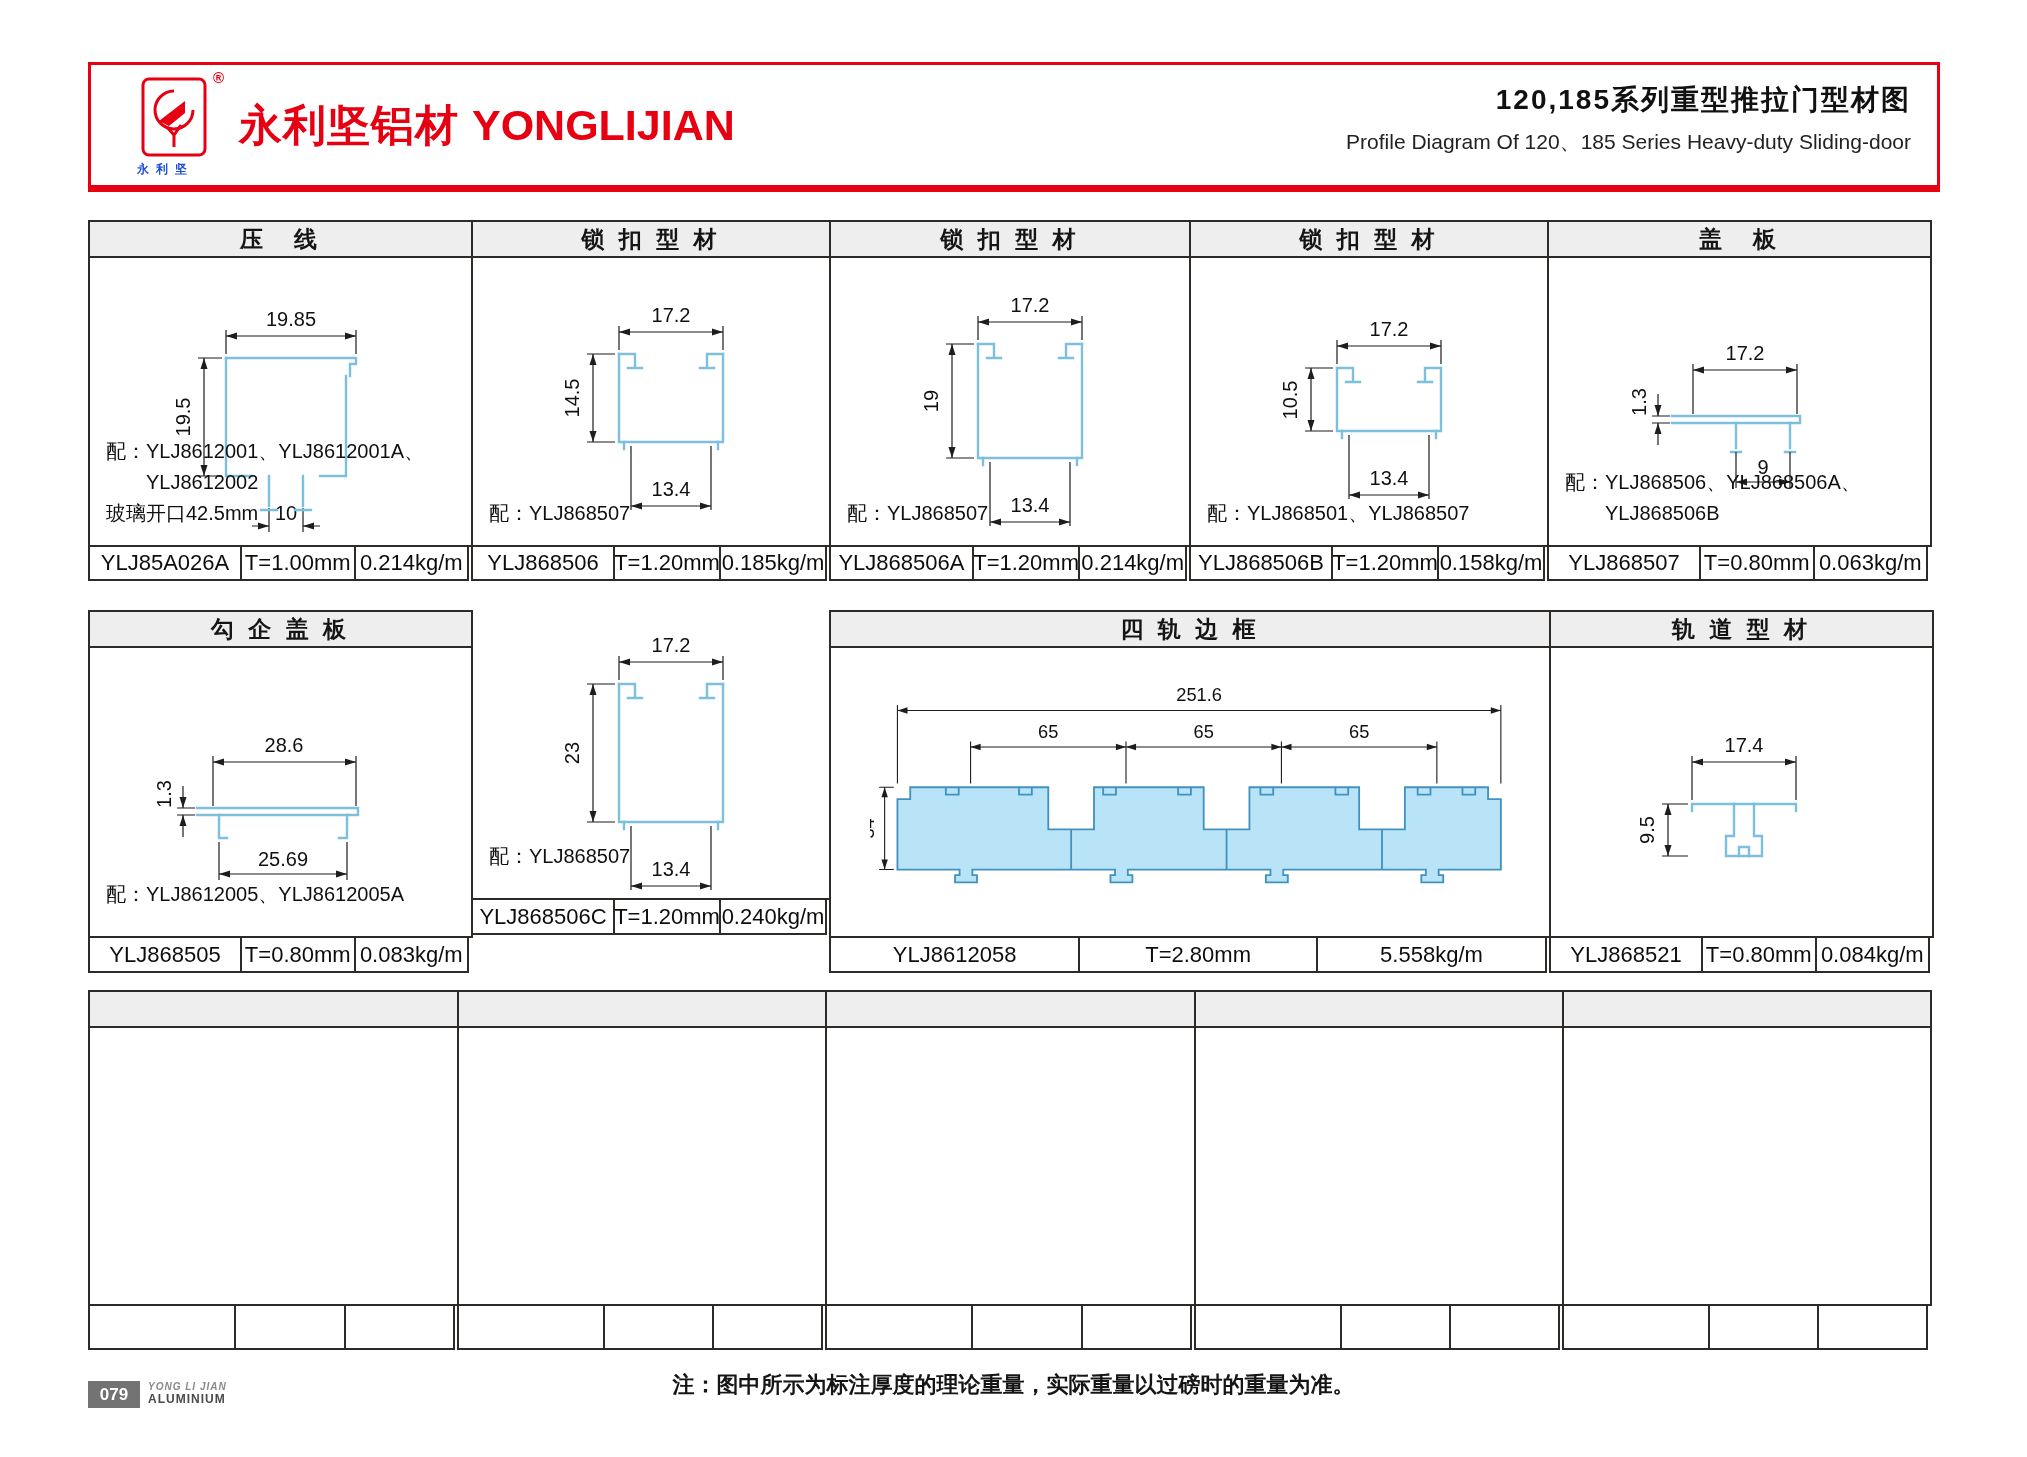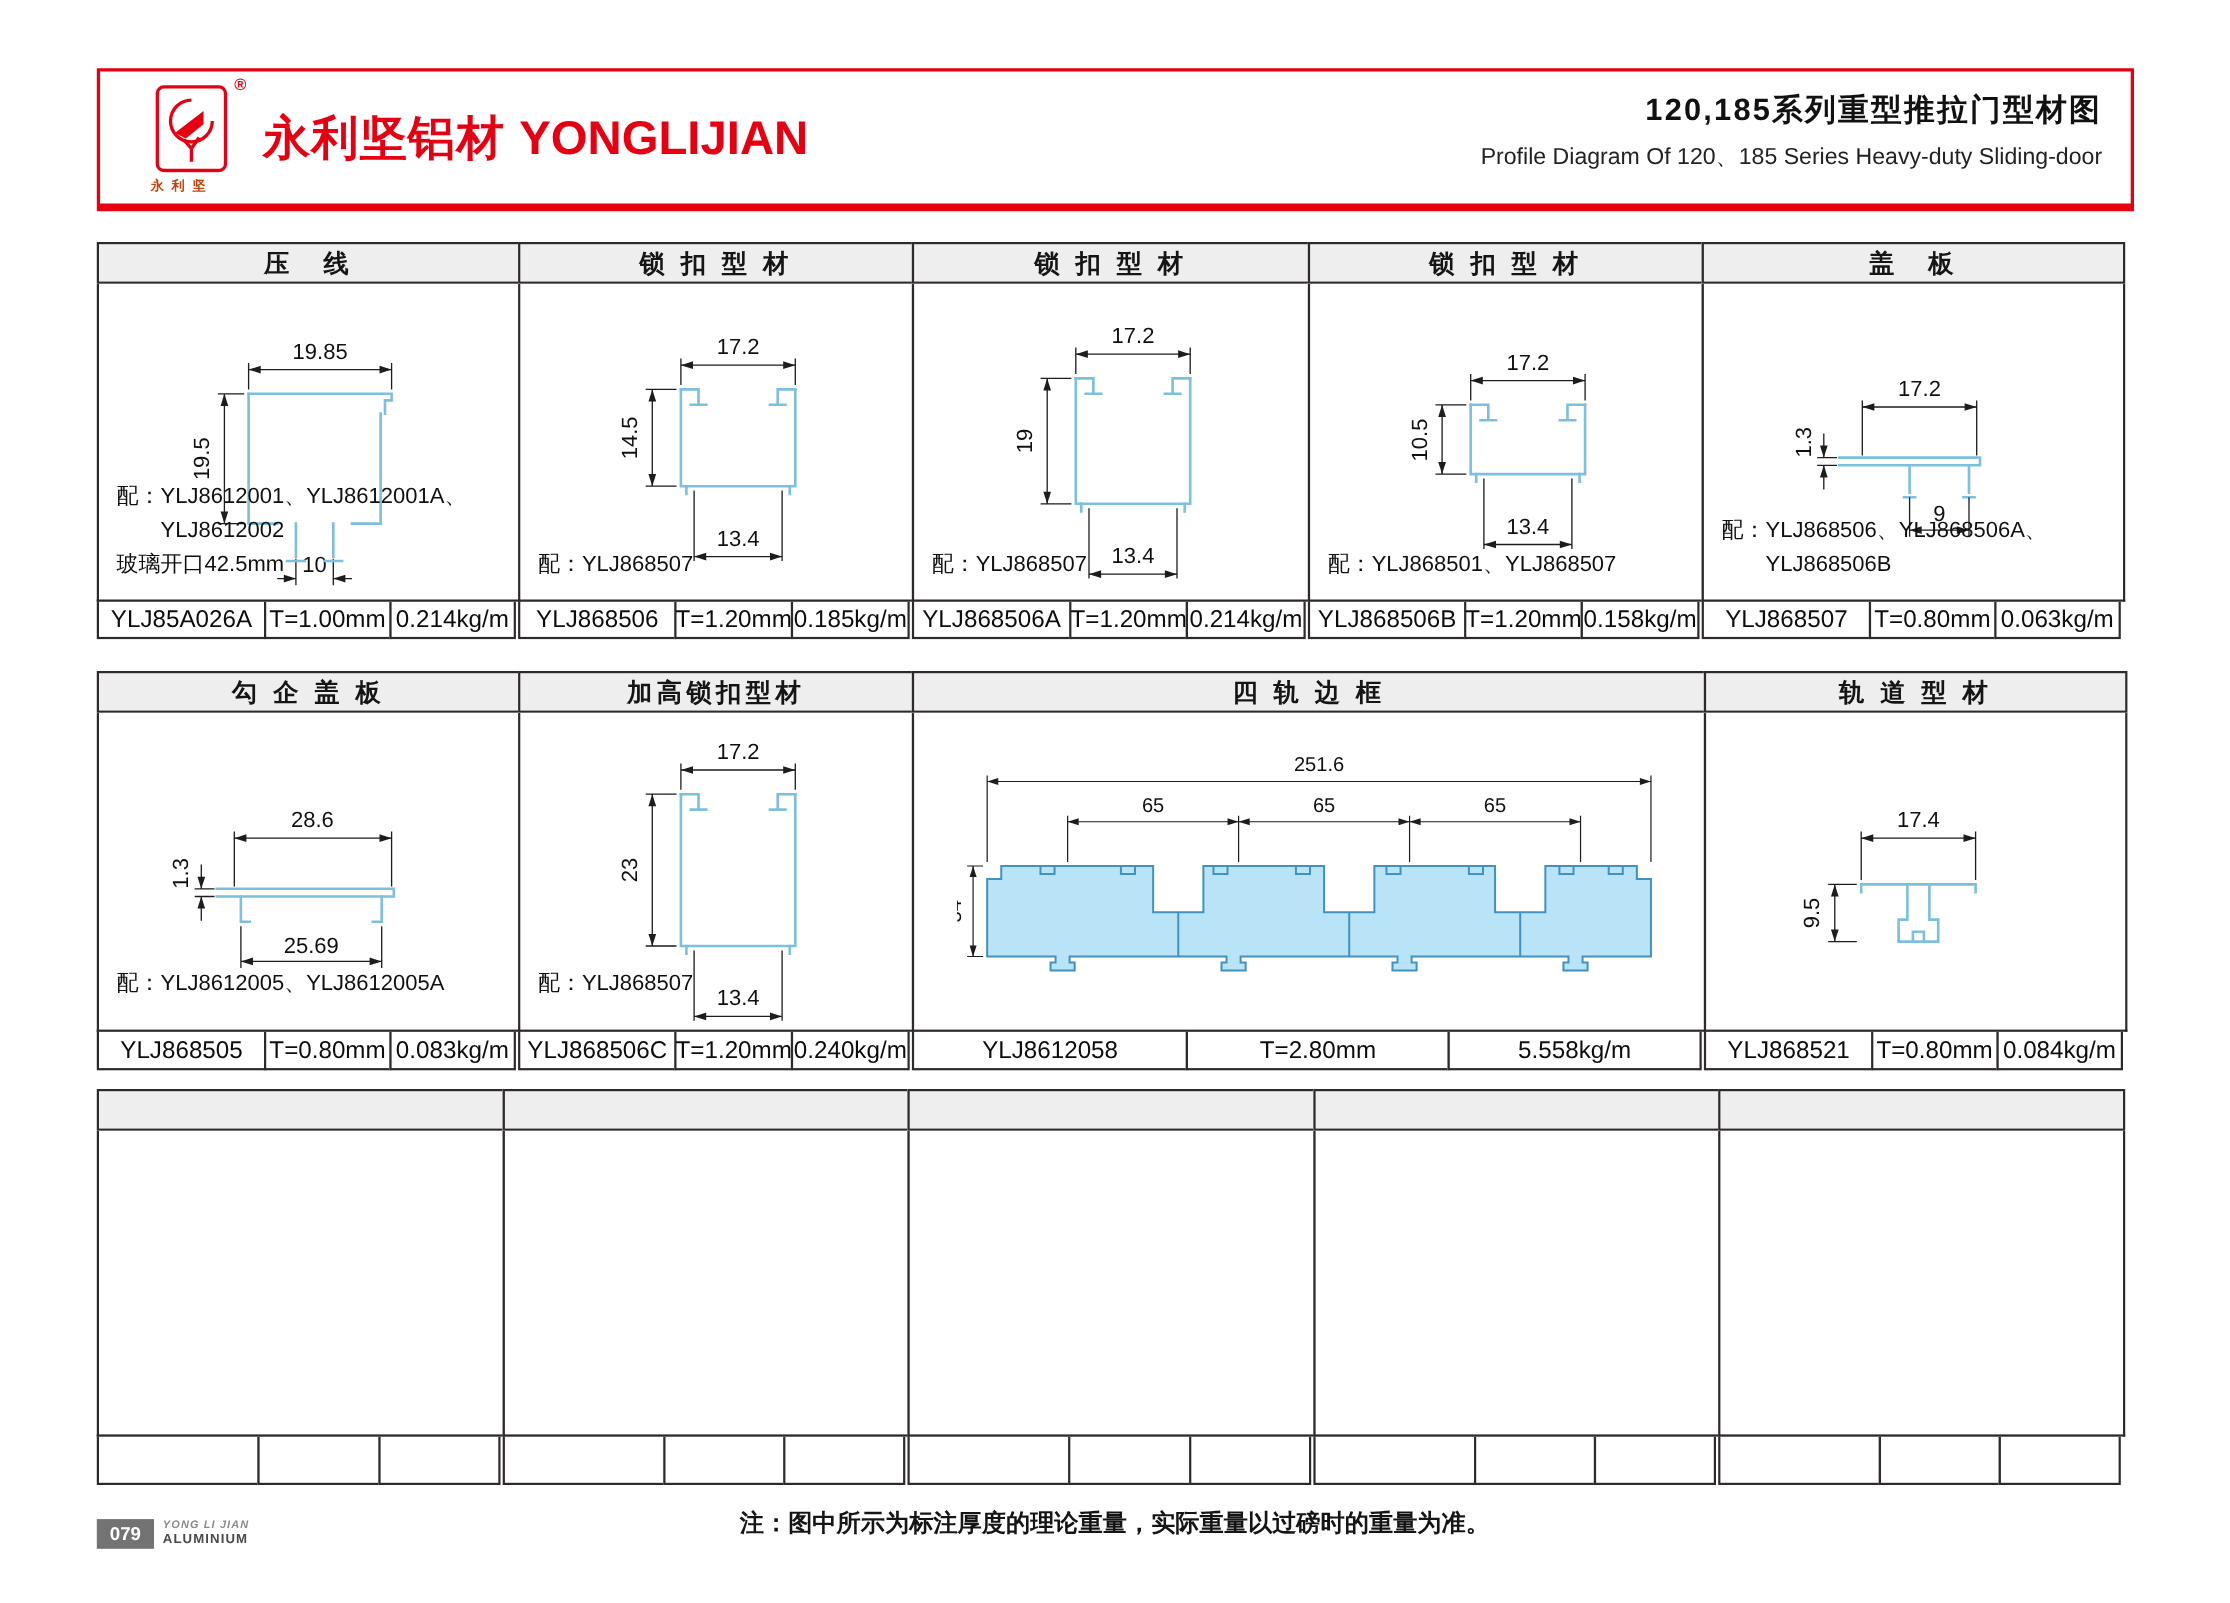--- a/index.html
+++ b/index.html
@@ -3,21 +3,21 @@
 <meta charset="utf-8">
 <style>
   html,body{margin:0;padding:0;background:#fff;}
   .page{position:relative;width:2027px;height:1457px;background:#fff;overflow:hidden;
         font-family:"Liberation Sans","DejaVu Sans",sans-serif;color:#111;}
   
   .hdr{position:absolute;left:88px;top:62px;width:1852px;height:130px;box-sizing:border-box;
        border:3px solid #e60012;border-bottom-width:7px;background:#fff;}
   .logo-box{position:absolute;left:50px;top:12px;width:66px;height:80px;}
   .reg{position:absolute;left:122px;top:4px;color:#e60012;font-size:15px;font-weight:bold;}
-  .brand-small{position:absolute;left:46px;top:96px;color:#c2410c;font-size:12px;font-weight:bold;letter-spacing:7px;white-space:nowrap;}
+  .brand-small{position:absolute;left:46px;top:96px;color:#1d4ed8;font-size:12px;font-weight:bold;letter-spacing:7px;white-space:nowrap;}
   .brand{position:absolute;left:148px;top:32px;color:#e60012;font-size:43px;font-weight:800;white-space:nowrap;letter-spacing:1px;}
   .brand .en{letter-spacing:0;}
   .titles{position:absolute;right:26px;top:16px;text-align:right;}
   .title-cn{font-size:28px;font-weight:bold;letter-spacing:2px;}
   .title-en{font-size:21px;margin-top:9px;color:#222;}
   
   .trow{position:absolute;left:88px;display:flex;align-items:flex-start;}
   .r1{top:220px;} .r2{top:610px;} .r3{top:990px;}
   .col{box-sizing:border-box;margin-left:-2px;background:#fff;}
   .col:first-child{margin-left:0;border-radius:10px;}
@@ -249,21 +249,20 @@
         <div class="note">配：YLJ8612005、YLJ8612005A</div>
       </div>
       <div class="cell-data">
         <div class="dc w40">YLJ868505</div>
         <div class="dc w30">T=0.80mm</div>
         <div class="dc w30">0.083kg/m</div>
       </div>
     </div>
 
     <div class="col" style="width:360px">
-      <div class="cell-head">加高锁扣型材</div>
       <div class="cell-body">
         <svg class="dg" style="top:4px" width="240" height="285">
           <path class="dl" d="M88,66 V42 M192,66 V42 M88,48 H192"></path>
           <polygon class="ar" points="88,48 99,44.5 99,51.5"></polygon>
             <polygon class="ar" points="192,48 181,44.5 181,51.5"></polygon>
           <text x="140" y="38" text-anchor="middle">17.2</text>
           <path class="dl" d="M84,70 H56 M84,208 H56 M62,70 V208"></path>
           <polygon class="ar" points="62,70 58.5,81 65.5,81"></polygon>
             <polygon class="ar" points="62,208 58.5,197 65.5,197"></polygon>
           <text transform="rotate(-90 48 139)" x="48" y="139" text-anchor="middle">23</text>

